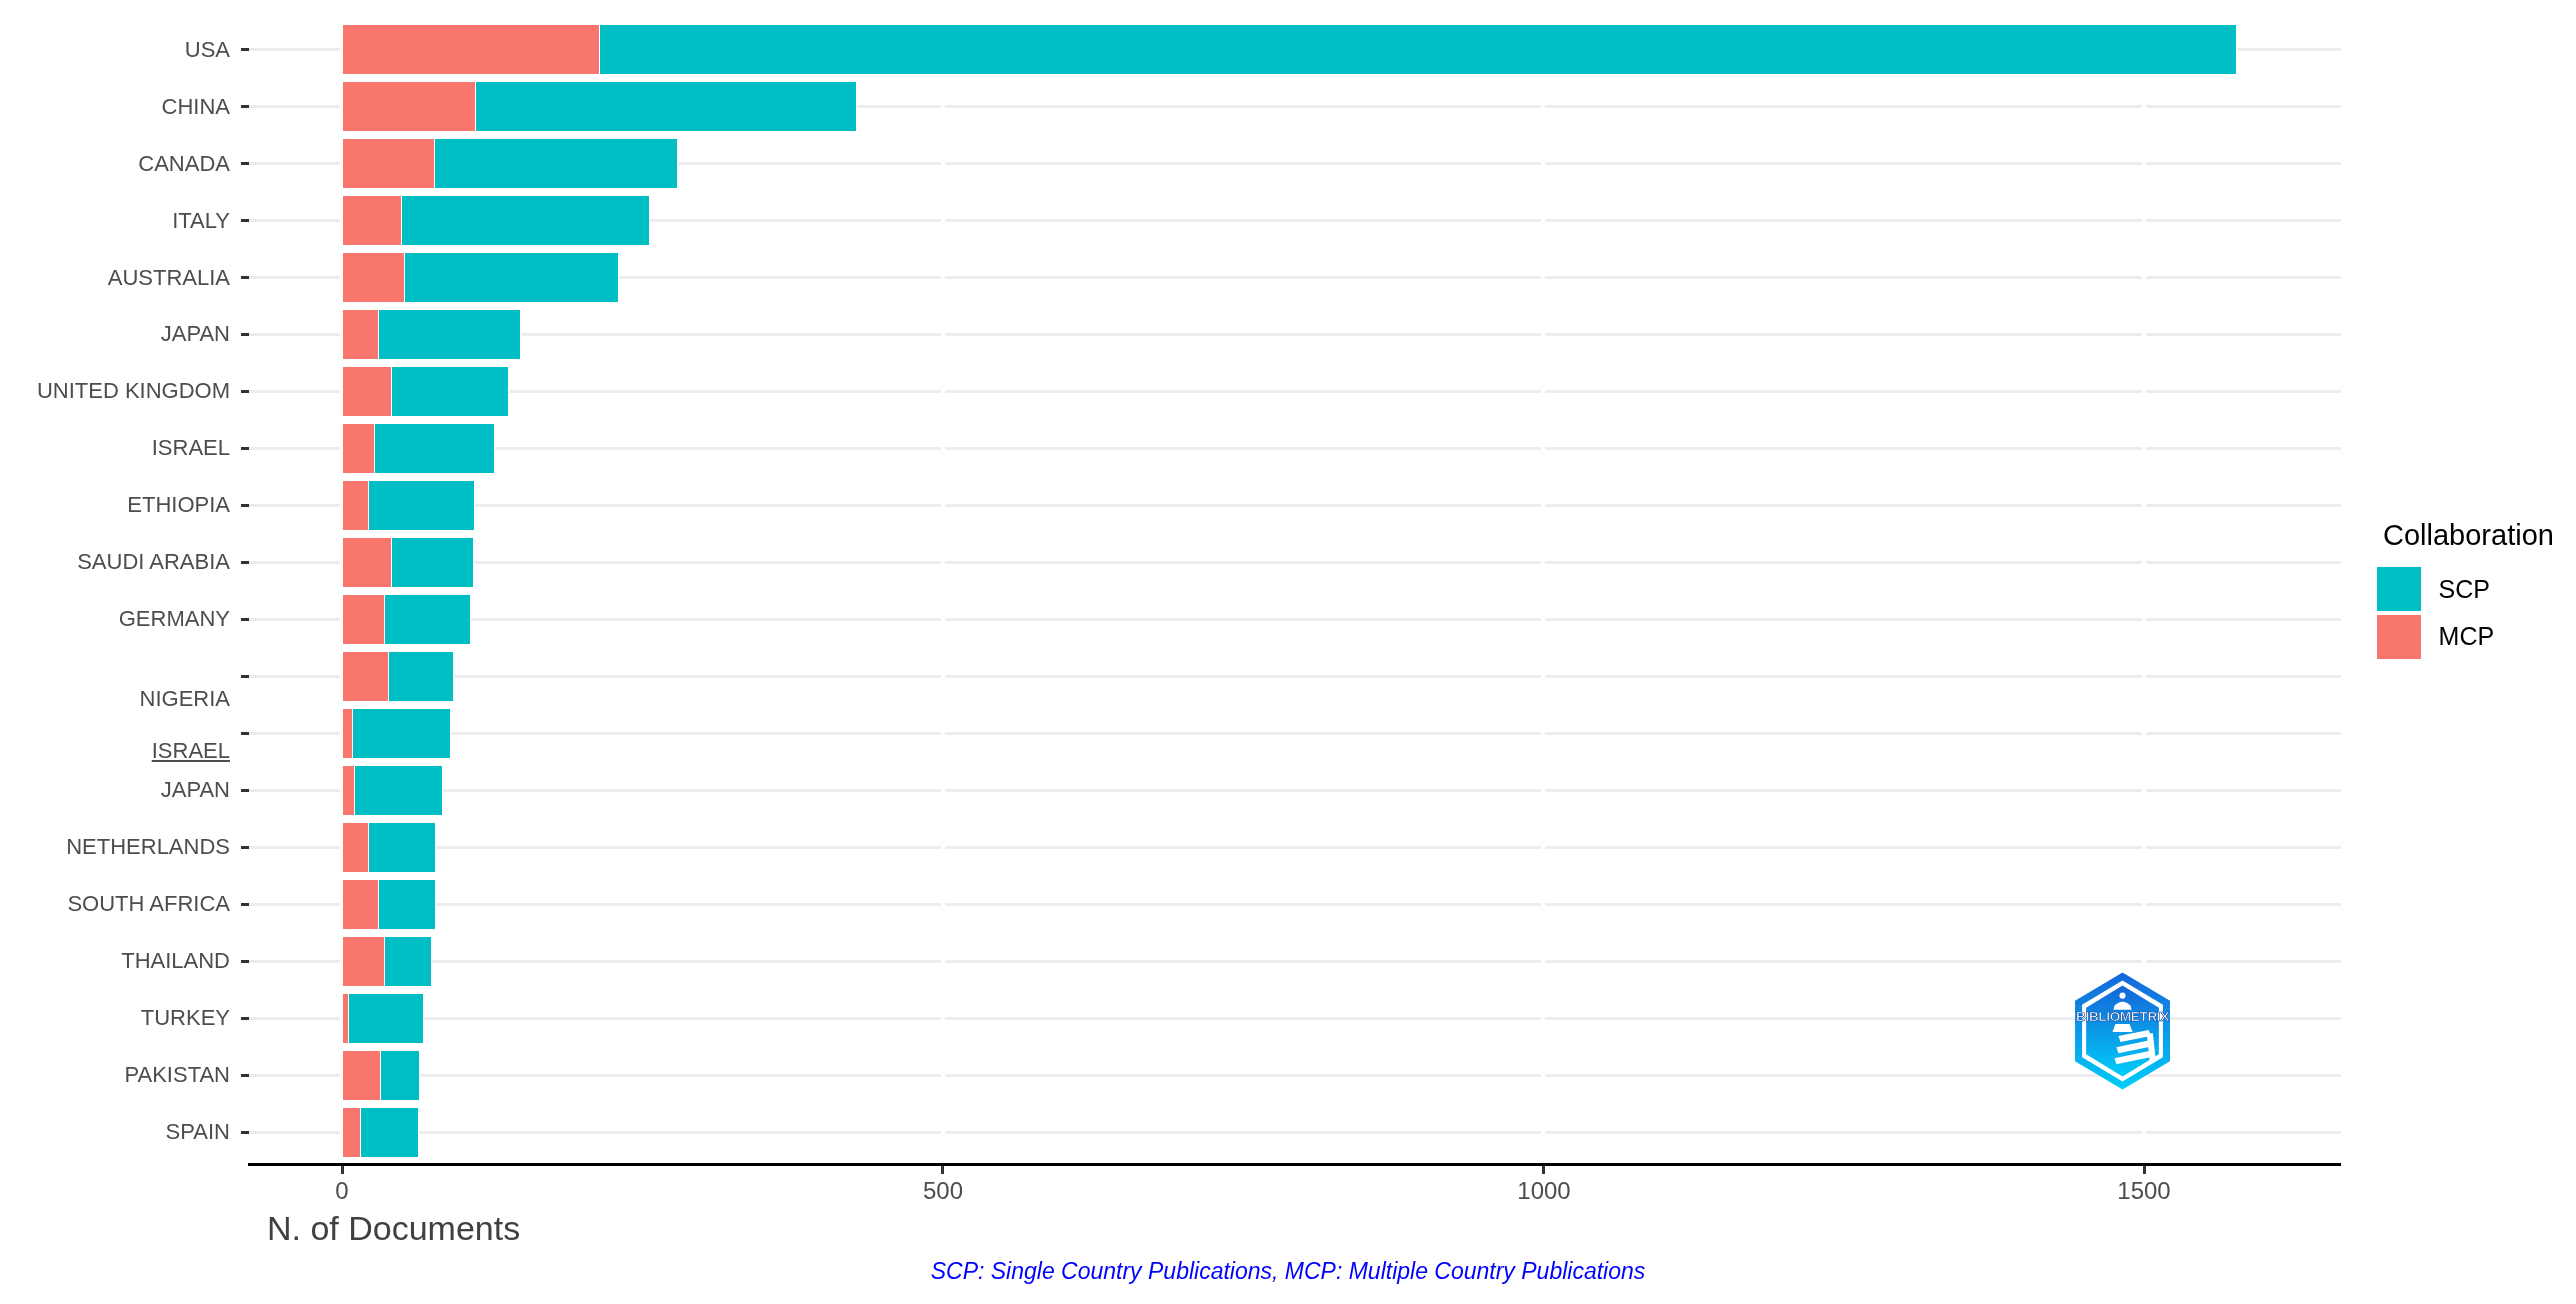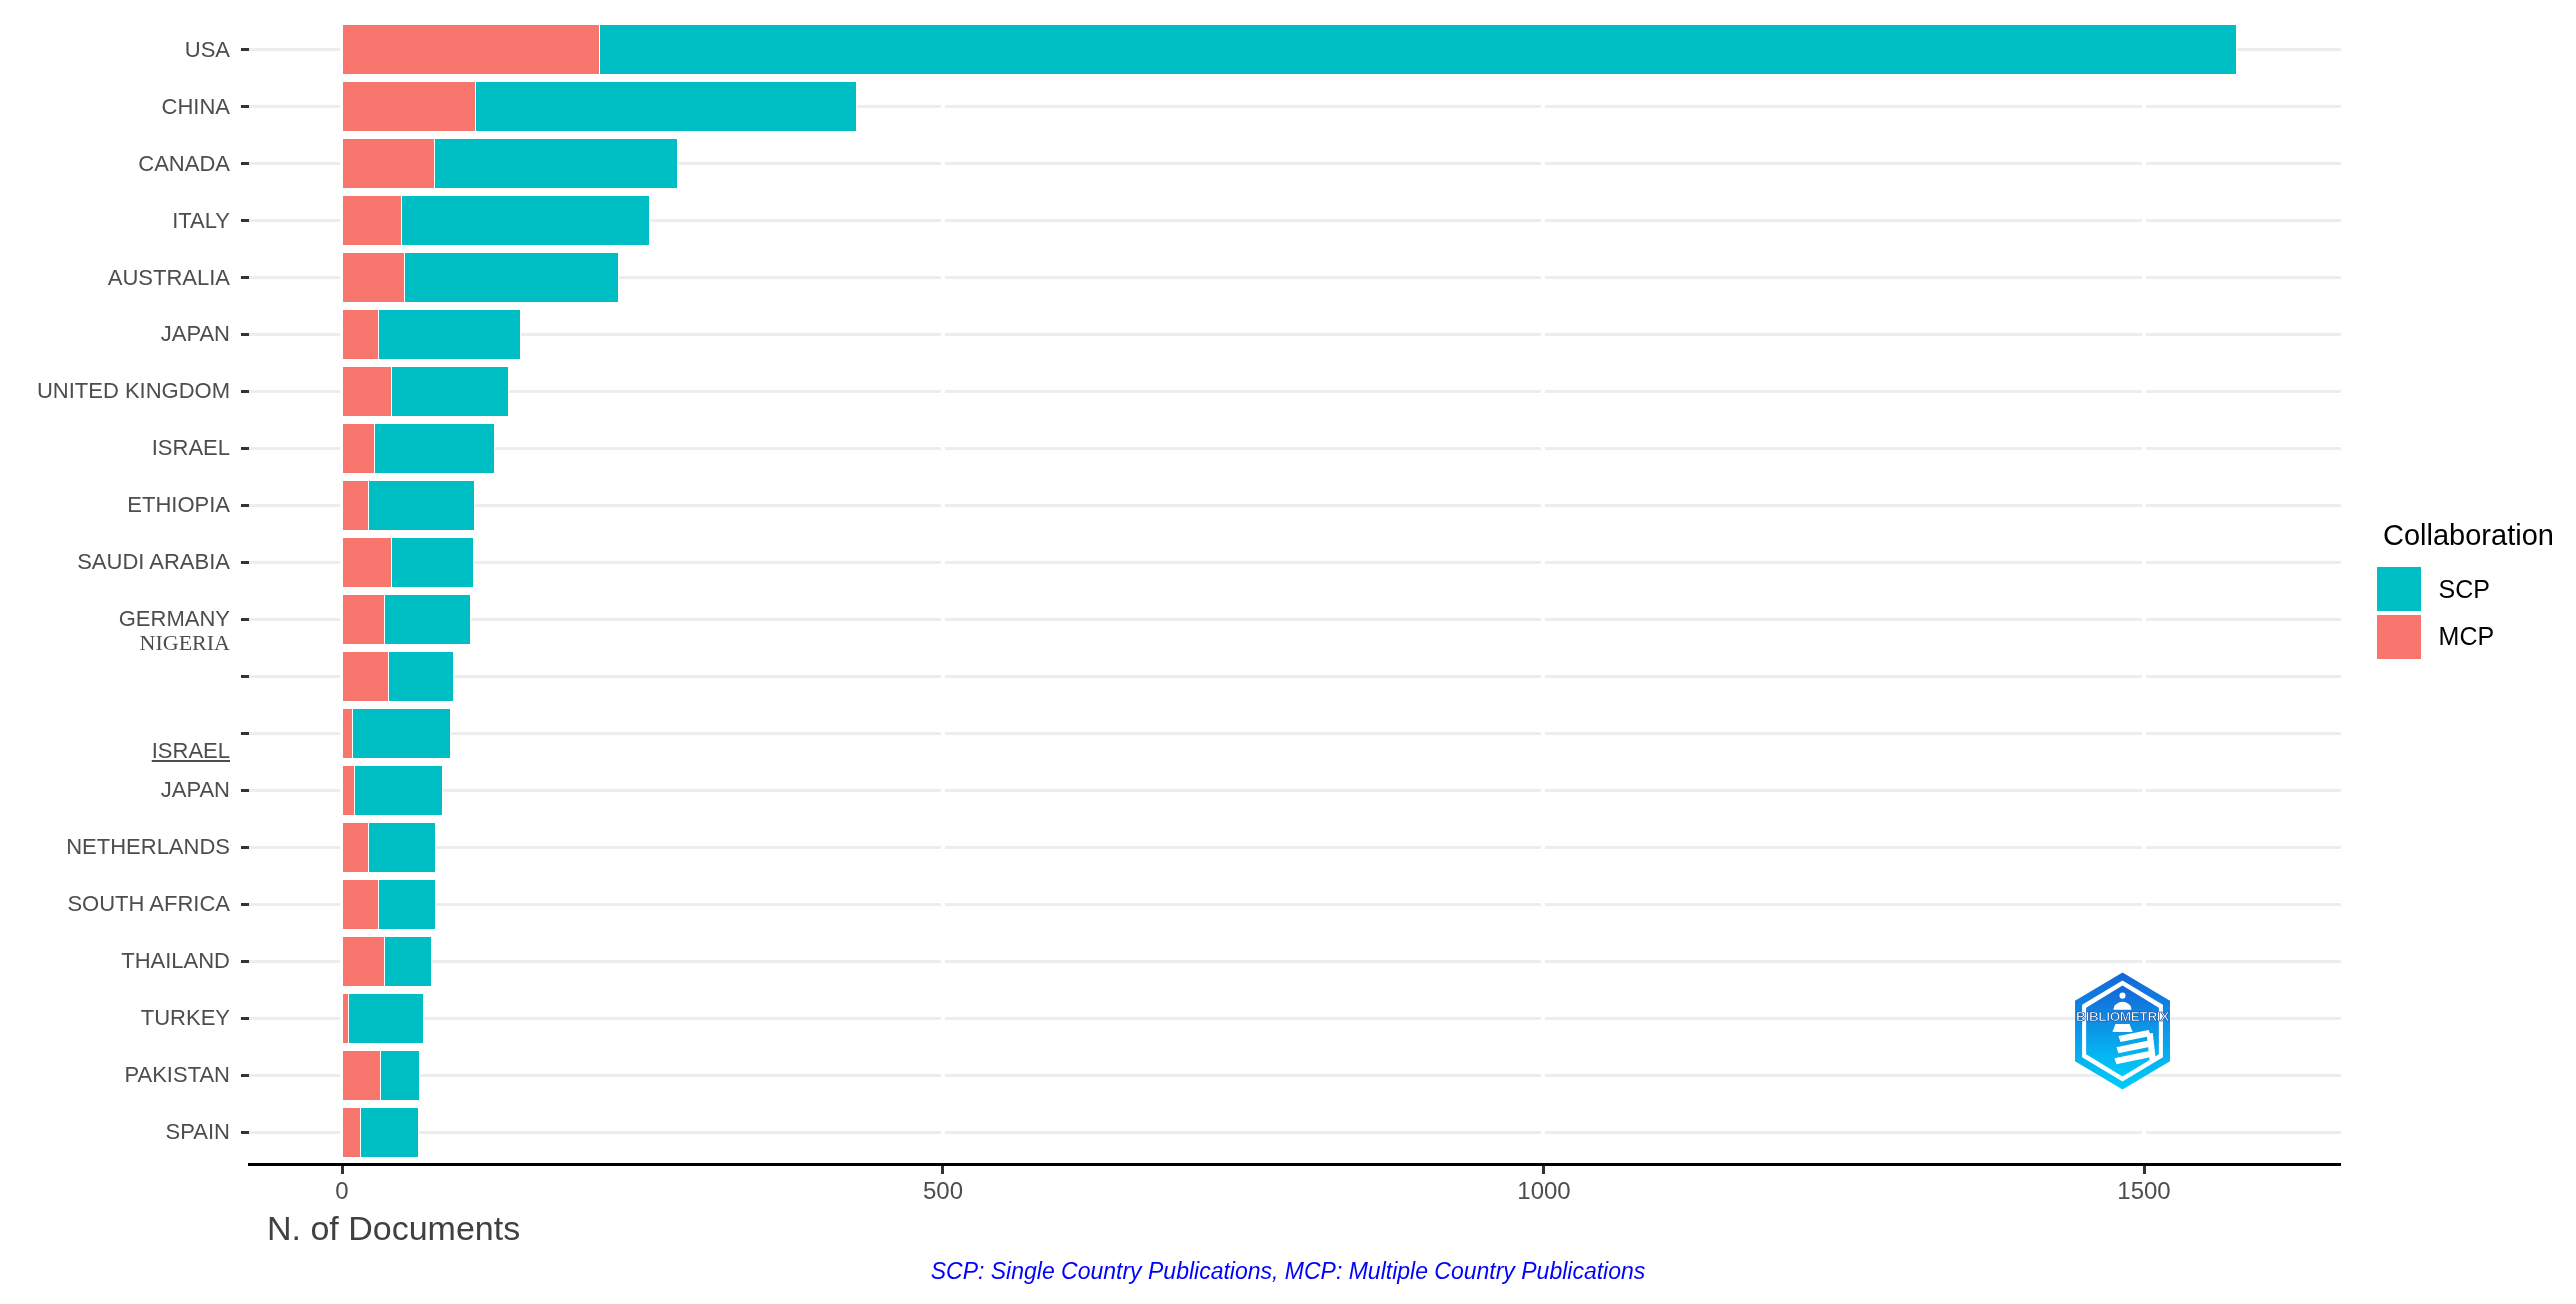--- a/index.html
+++ b/index.html
@@ -129,21 +129,21 @@
       <div class="ylab" style="top: 376px;">UNITED KINGDOM</div>
       <div class="ytick" style="top: 390px;"></div>
       <div class="ylab" style="top: 433px;">ISRAEL</div>
       <div class="ytick" style="top: 447px;"></div>
       <div class="ylab" style="top: 490px;">ETHIOPIA</div>
       <div class="ytick" style="top: 504px;"></div>
       <div class="ylab" style="top: 547px;">SAUDI ARABIA</div>
       <div class="ytick" style="top: 561px;"></div>
       <div class="ylab" style="top: 604px;">GERMANY</div>
       <div class="ytick" style="top: 618px;"></div>
-      <div class="ylab" style="top: 628px; font-family: Liberation Serif, serif;">NIGERIA</div>
+      <div class="ylab" style="top: 684px;">NIGERIA</div>
       <div class="ytick" style="top: 675px;"></div>
       <div class="ylab" style="top: 736px; text-decoration: underline;">ISRAEL</div>
       <div class="ytick" style="top: 732px;"></div>
       <div class="ylab" style="top: 775px;">JAPAN</div>
       <div class="ytick" style="top: 789px;"></div>
       <div class="ylab" style="top: 832px;">NETHERLANDS</div>
       <div class="ytick" style="top: 846px;"></div>
       <div class="ylab" style="top: 889px;">SOUTH AFRICA</div>
       <div class="ytick" style="top: 903px;"></div>
       <div class="ylab" style="top: 946px;">THAILAND</div>

